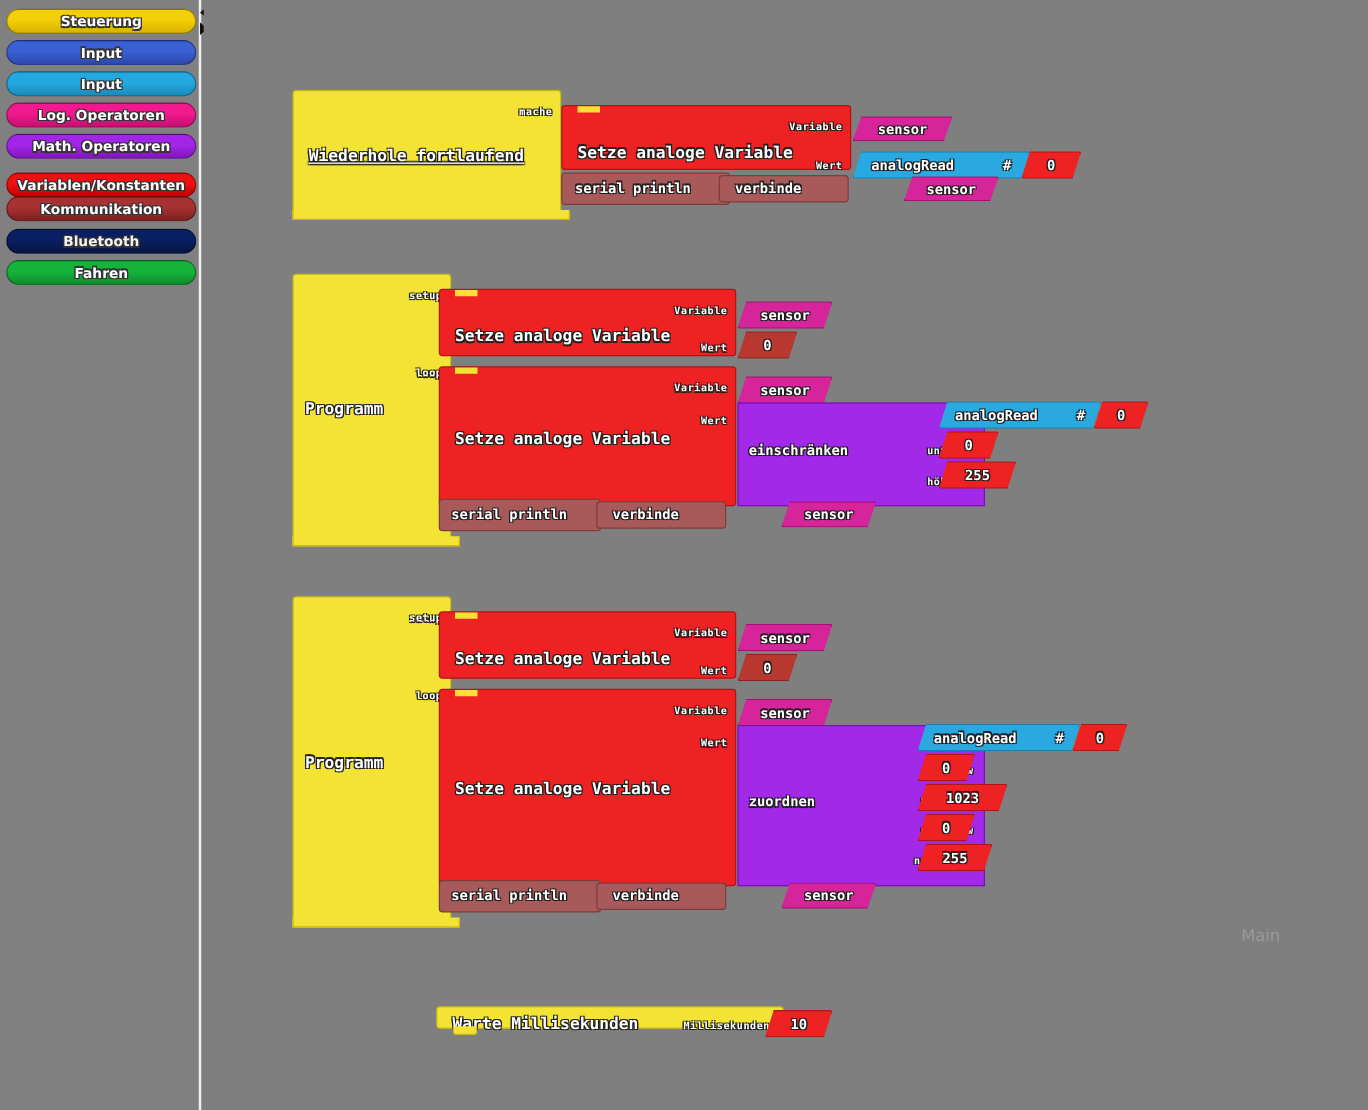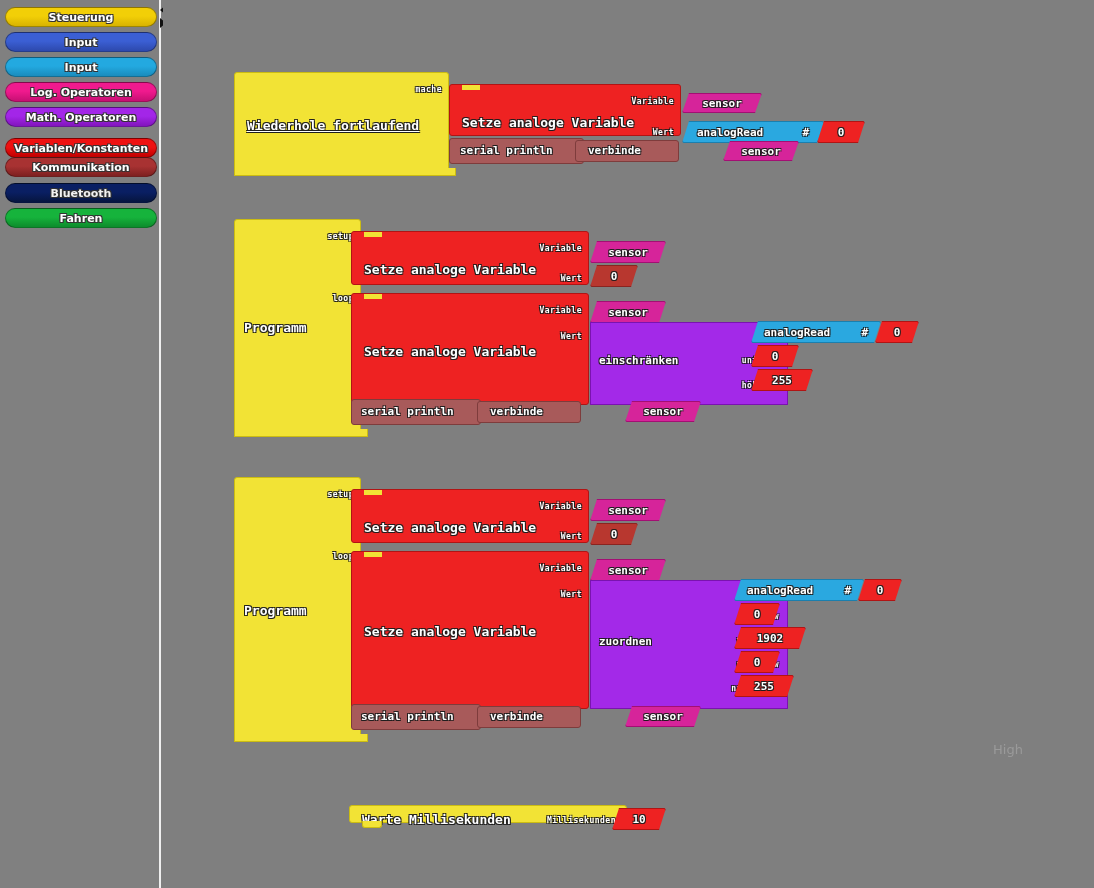--- a/index.html
+++ b/index.html
@@ -184,21 +184,21 @@
     <div class="arw a2"></div>
   </div>
 
   <div id="window-icon">
     <div class="inner"></div>
     <div class="bar"></div>
   </div>
 
   <div id="canvas">
 
-    <div id="main-watermark">High</div>
+    <div id="main-watermark">Main</div>
 
     <div class="blk" style="left:71px; top:72px; width:760px; height:104px;">
 
       <div class="blk cblock" style="left:0; top:0; width:215px; height:104px; background:#f2e335; border:1px solid #cbbc12;">
         <span class="txt big" style="position:absolute; left:12px; top:45px;text-decoration:underline;">Wiederhole fortlaufend</span>
         <span class="txt small" style="position:absolute; right:6px; top:12px;">mache</span>
       </div>
 
       <div class="blk" style="left:0; top:96px; width:222px; height:8px; background:#f2e335; border:1px solid #cbbc12; border-top:none;"></div>
 
@@ -340,21 +340,21 @@
         <span class="txt mid" style="position:absolute; left:12px; top:4px;">analogRead</span>
         <span class="txt mid" style="position:absolute; right:12px; top:4px;">#</span>
       </div>
       <div class="blk hex shape" style="left:624px; top:102px; width:44px; height:22px; background:#ee2222; border:1px solid #b11414;">
         <span class="txt mid">0</span>
       </div>
       <div class="blk hex shape" style="left:500px; top:126px; width:46px; height:22px; background:#ee2222; border:1px solid #b11414;">
         <span class="txt mid">0</span>
       </div>
       <div class="blk hex shape" style="left:500px; top:150px; width:72px; height:22px; background:#ee2222; border:1px solid #b11414;">
-        <span class="txt mid">1902</span>
+        <span class="txt mid">1023</span>
       </div>
       <div class="blk hex shape" style="left:500px; top:174px; width:46px; height:22px; background:#ee2222; border:1px solid #b11414;">
         <span class="txt mid">0</span>
       </div>
       <div class="blk hex shape" style="left:500px; top:198px; width:60px; height:22px; background:#ee2222; border:1px solid #b11414;">
         <span class="txt mid">255</span>
       </div>
 
       <div class="blk stmt" style="left:117px; top:227px; width:130px; height:26px; background:#a85a5a; border:1px solid #7e3c3c;">
         <span class="txt mid" style="position:absolute; left:9px; top:5px;">serial println</span>

